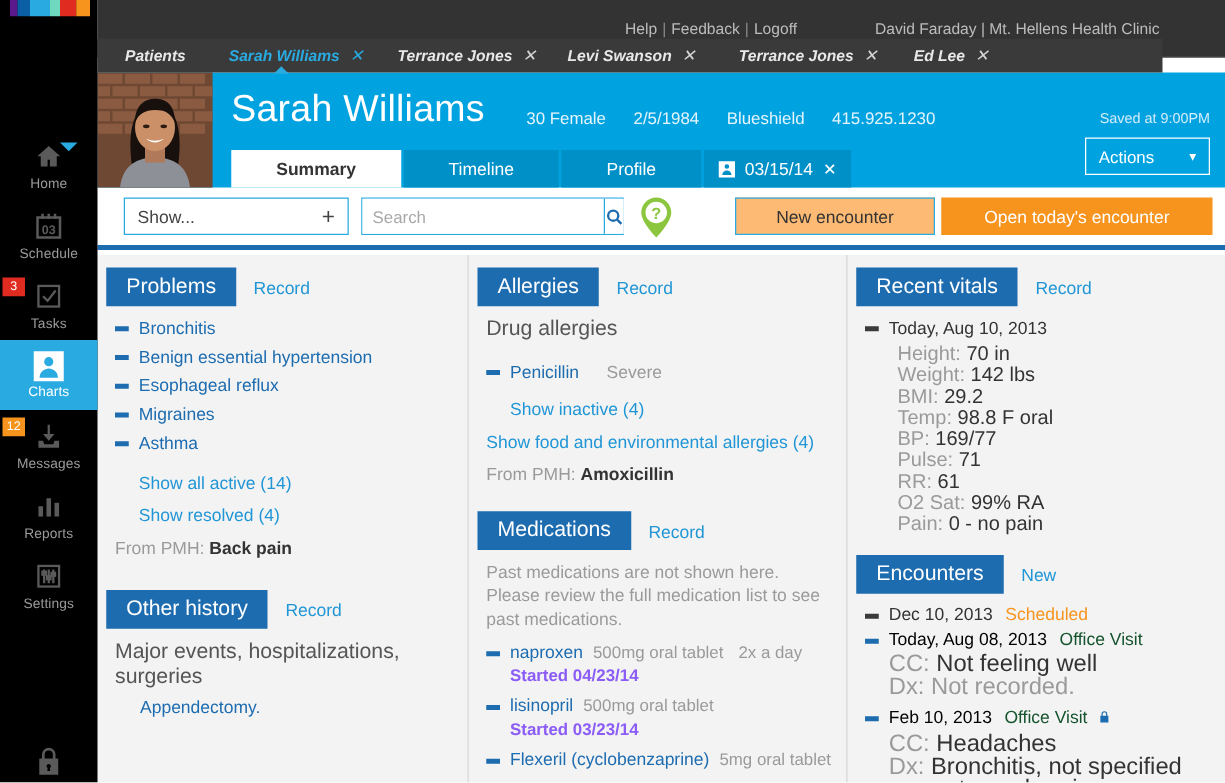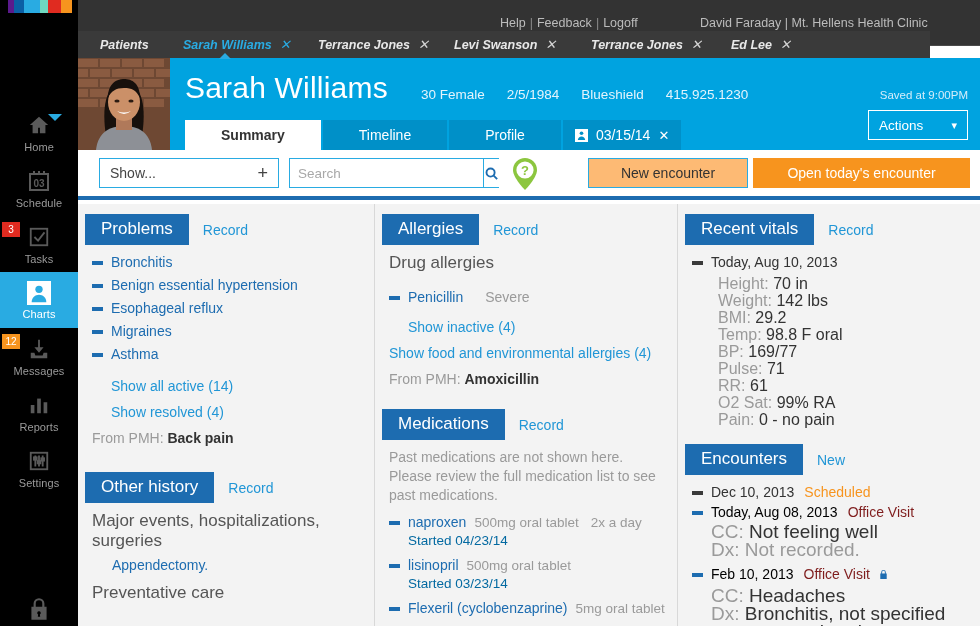--- a/index.html
+++ b/index.html
@@ -299,28 +299,28 @@
   .vit b { color: #333333; font-weight: normal; }
   .vit-date {
     font-size: 14px; color: #333333; line-height: 18px;
   }
 
   .med-row { margin-bottom: 1px; }
   .med-name { color: #1d6cb0; font-size: 14px; cursor: pointer; }
   .med-dose { color: #9a9a9a; font-size: 13.5px; margin-left: 8px; }
   .med-freq { color: #9a9a9a; font-size: 13.5px; margin-left: 12px; }
   .med-started {
-    color: #0369a1; font-size: 13.5px;
-    margin: 0 0 6px 19px; line-height: 18px;
+    color: #8b5cf6; font-size: 13.5px;
+    margin: 0 0 6px 19px; line-height: 18px; font-weight: bold;
   }
 
   .enc-row { margin-bottom: 2px; }
   .enc-date { color: #000000; font-size: 14px; cursor: pointer; }
   .enc-date.dark { color: #333333; }
-  .enc-type { color: #7f1d1d; font-size: 14px; margin-left: 10px; }
+  .enc-type { color: #14532d; font-size: 14px; margin-left: 10px; }
   .enc-sched { color: #f7941e; font-size: 14px; margin-left: 10px; }
   .enc-sub {
     margin: 0 0 0 19px; font-size: 19px; color: #9a9a9a; line-height: 18px;
   }
   .enc-sub b { color: #333333; font-weight: normal; }
   .lock-ico { margin-left: 8px; color: #1d6cb0; vertical-align: -2px; }
 </style>
 </head>
 <body>
 
@@ -601,21 +601,20 @@
       </div>
 
       <div style="margin-top:26px">
         <div class="panel-head">
           <div class="panel-title">Other history</div>
           <div class="panel-link">Record</div>
         </div>
         <div class="body">
           <div class="plaintext">Major events, hospitalizations, surgeries</div>
           <a class="indent-link">Appendectomy.</a>
-          <div class="plaintext">Preventative care</div>
         </div>
       </div>
 
     </div>
 
     <div class="col" id="col2">
 
       <div>
         <div class="panel-head">
           <div class="panel-title">Allergies</div>

